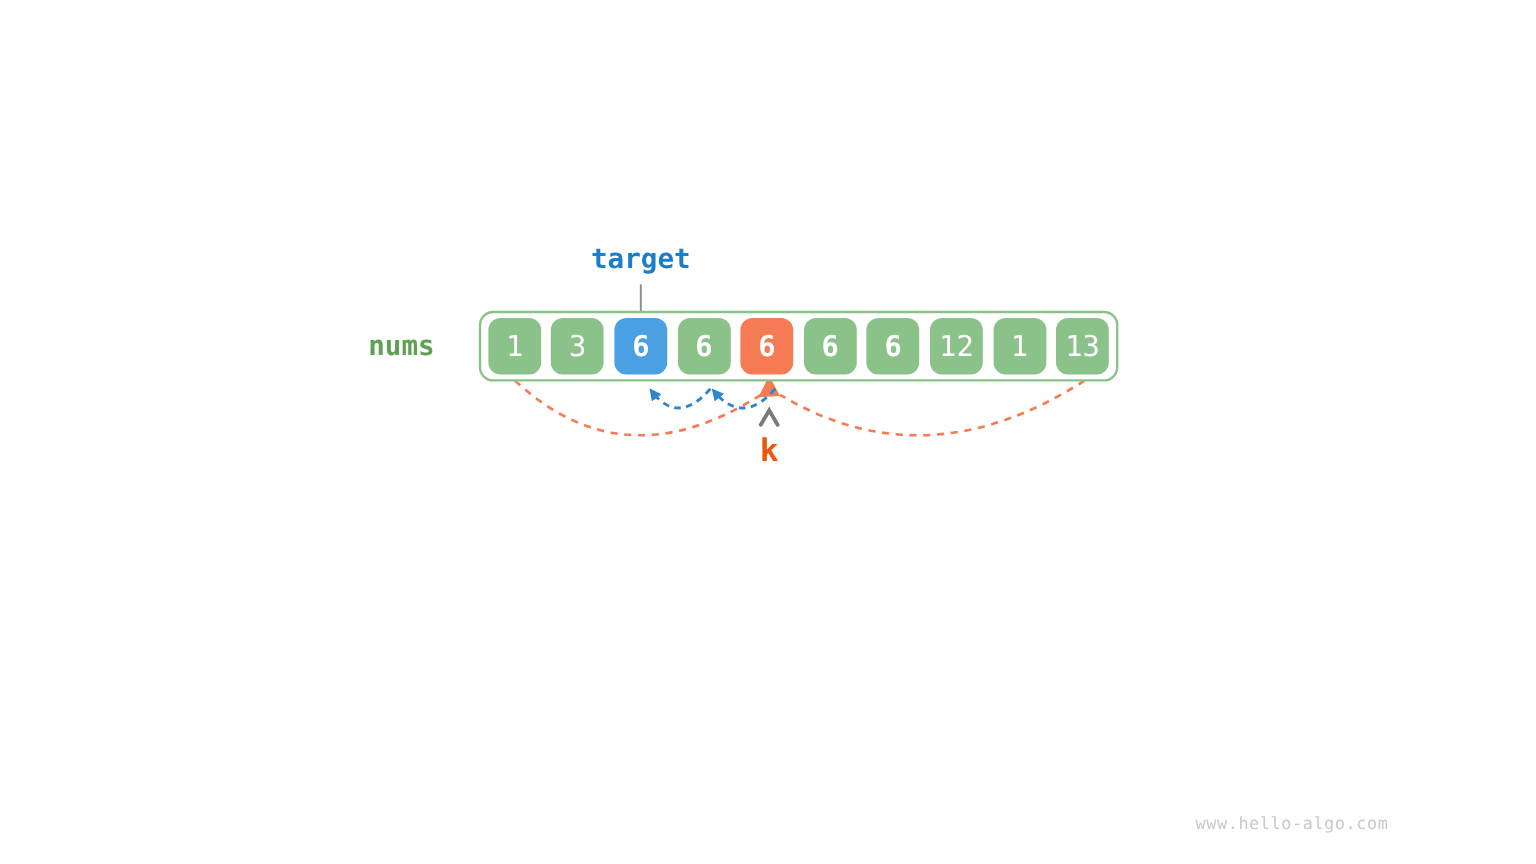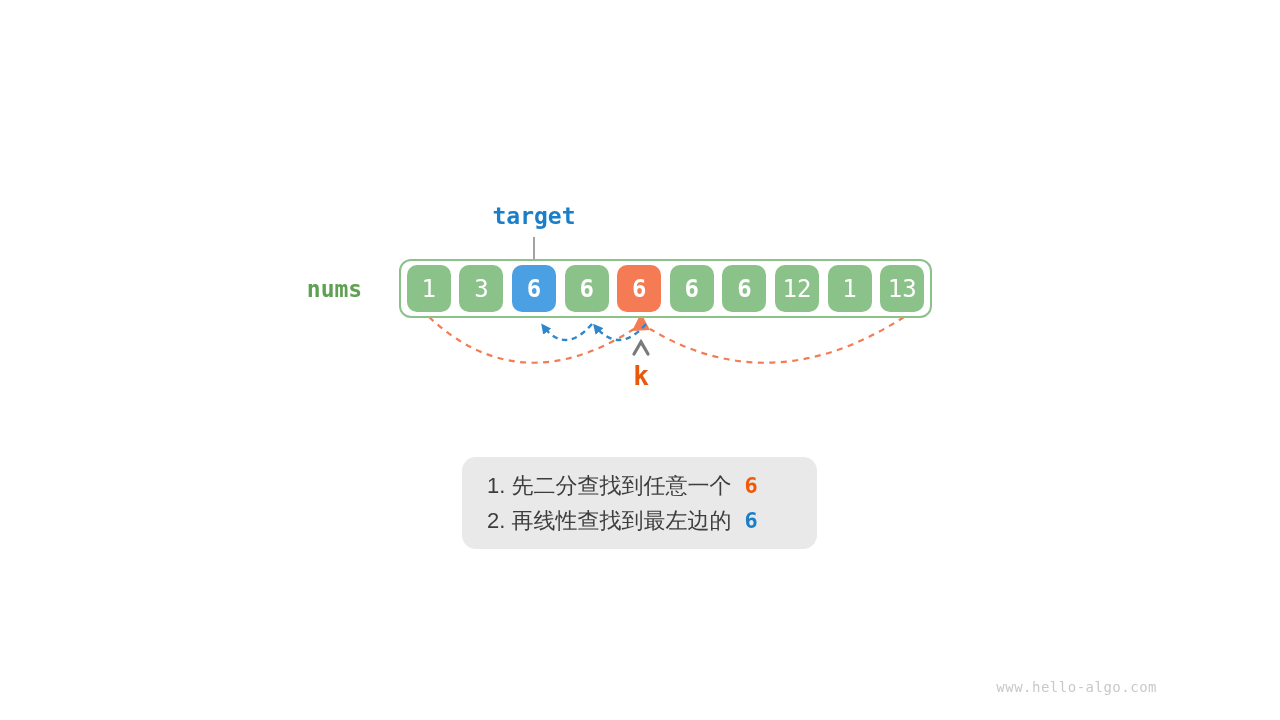--- a/index.html
+++ b/index.html
@@ -184,20 +184,16 @@
         <div class="cell green em">6</div>
         <div class="cell green em">6</div>
         <div class="cell green">12</div>
         <div class="cell green">1</div>
         <div class="cell green">13</div>
       </div>
   </div>
 
   <div class="k-label">k</div>
 
-  <div class="note-box" id="note-box">
-      <div class="note-line"><span>1. 先二分查找到任意一个</span><span class="note-hl" style="color: rgb(243, 87, 8);">6</span></div>
-      <div class="note-line"><span>2. 再线性查找到最左边的</span><span class="note-hl" style="color: rgb(27, 126, 201);">6</span></div>
-    </div>
 
   <div class="watermark">www.hello-algo.com</div>
 
 </div>
 
 </body></html>

